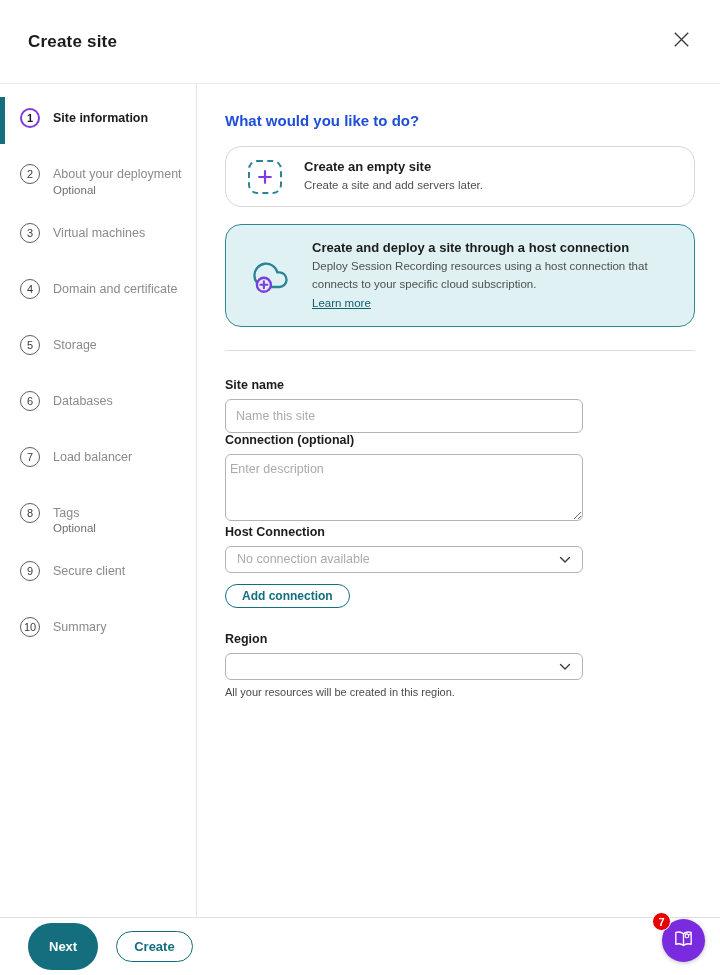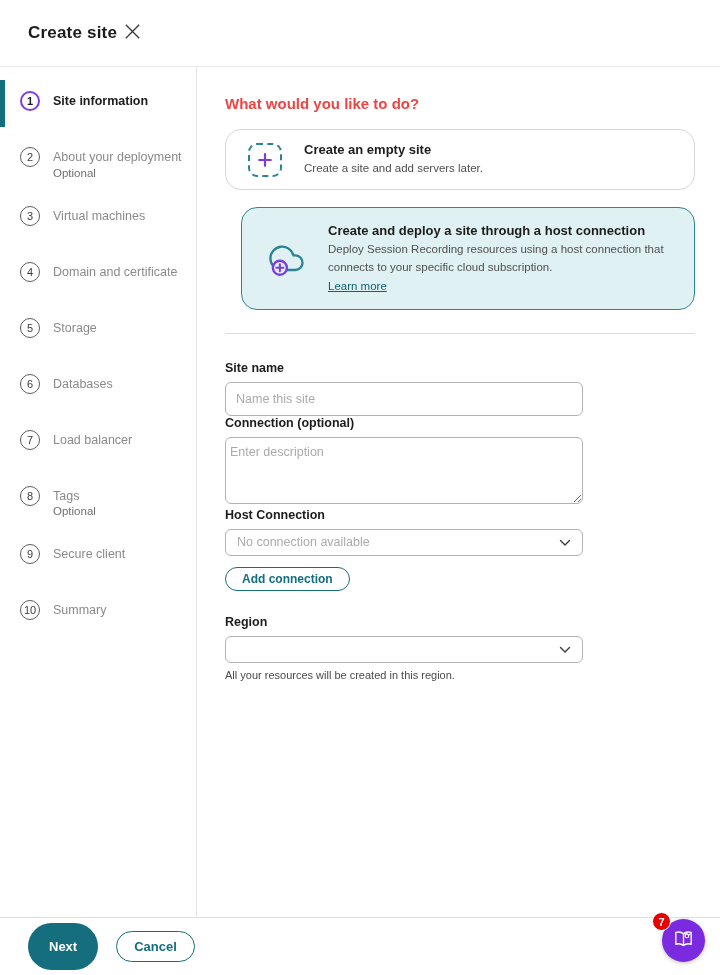--- a/index.html
+++ b/index.html
@@ -1,43 +1,43 @@
 <!DOCTYPE html>
 <html><head>
 <meta charset="utf-8">
 <style>
   * { margin:0; padding:0; box-sizing:border-box; }
   html,body { background:#f4f4f4; }
   body { font-family:"Liberation Sans", sans-serif; }
   .page { width:720px; height:975px; background:#fff; position:relative; display:flex; flex-direction:column; overflow:hidden; margin:0 auto; }
 
   
-  .header { flex:none; height:67px; display:flex; align-items:center; padding:0 24px 0 28px; border-bottom:1px solid #ebebeb; }
+  .header { flex:none; height:84px; display:flex; align-items:center; justify-content:space-between; padding:0 24px 0 28px; border-bottom:1px solid #ebebeb; }
   .dialog-title { font-size:17px; font-weight:bold; color:#1c1c1c; letter-spacing:.2px; }
   .close-btn { width:30px; height:30px; display:flex; align-items:center; justify-content:center; cursor:pointer; }
 
   
   .body { flex:1; display:flex; min-height:0; }
   .sidebar { width:197px; flex:none; border-right:1px solid #e5e5e5; padding-top:24px; }
   .step { position:relative; display:flex; align-items:flex-start; gap:13px; padding-left:20px; margin-bottom:36px; cursor:pointer; }
   .step.has-sub { margin-bottom:27px; }
   .active-bar { display:none; }
   .step.active .active-bar { display:block; position:absolute; left:0; top:-11px; width:5px; height:47px; background:#146e7d; }
   .step-circle { width:20px; height:20px; border-radius:50%; border:1.5px solid #5c5c5c; color:#3a3a3a; font-size:11px; display:flex; align-items:center; justify-content:center; flex:none; font-weight:500; background:#fff; }
   .step.active .step-circle { border:2px solid #7d3ce0; color:#1c1c1c; font-weight:bold; }
   .step-labels { display:flex; flex-direction:column; padding-top:3px; }
   .step-label { font-size:12.5px; color:#8a8a8a; line-height:1.25; }
   .step.active .step-label { color:#1c1c1c; font-weight:bold; }
   .step-sublabel { font-size:11.5px; color:#6f6f6f; margin-top:1px; }
 
   
   .content { flex:1; padding:28px 25px 0 28px; }
-  .question { font-size:15px; font-weight:bold; color:#ef4444; margin-bottom:17px; }
+  .question { font-size:15px; font-weight:bold; color:#1d4ed8; margin-bottom:17px; }
   .option-card { display:flex; align-items:center; gap:22px; border:1px solid #d8d8d8; border-radius:16px; padding:12px 16px 12px 22px; min-height:59px; margin-bottom:17px; cursor:pointer; background:#fff; }
-  .option-card.selected { background:#e0f1f3; border:1.5px solid #2e8796; padding-top:15px; padding-bottom:15px;margin-left:16px; }
+  .option-card.selected { background:#e0f1f3; border:1.5px solid #2e8796; padding-top:15px; padding-bottom:15px; }
   .option-title { font-size:13px; font-weight:bold; color:#1c1c1c; margin-bottom:3px; }
   .option-desc { font-size:11.5px; color:#4f4f4f; line-height:1.5; max-width:432px; }
   .learn-more { font-size:11.5px; color:#11606e; text-decoration:underline; display:inline-block; margin-top:3px; cursor:pointer; }
   .icon-dashed { width:34px; height:34px; flex:none; border:2px dashed #2b8496; border-radius:9px; display:flex; align-items:center; justify-content:center; }
   .icon-cloud { width:42px; flex:none; display:flex; align-items:center; justify-content:center; }
   .divider { border:none; border-top:1px solid #dcdcdc; margin:23px 0 27px; }
 
   
   .field { }
   .field-label { font-size:12.5px; font-weight:bold; color:#1c1c1c; margin-bottom:7px; }
@@ -208,21 +208,21 @@
               </svg>
           </span>
         </div>
         <div class="helper">All your resources will be created in this region.</div>
       </div>
     </main>
   </div>
 
   <div class="footer">
     <button class="btn-primary">Next</button>
-    <button class="btn-secondary">Cancel</button>
+    <button class="btn-secondary">Create</button>
   </div>
 
   <div class="fab">
     <span class="fab-badge">7</span>
     <span>
       <svg width="23" height="23" viewBox="0 0 24 24">
         <path d="M12 7 C10 5.3 6.6 4.9 4 5.7 V18 C6.6 17.2 10 17.6 12 19.3 C14 17.6 17.4 17.2 20 18 V5.7 C17.4 4.9 14 5.3 12 7 Z" stroke="#fff" stroke-width="1.4" fill="none" stroke-linejoin="round"></path>
         <path d="M12 7.2 V19" stroke="#fff" stroke-width="1.4"></path>
         <circle cx="15.6" cy="9.3" r="1.9" stroke="#fff" stroke-width="1.2" fill="none"></circle>
         <path d="M15.6 5.6 v1 M19 7.2 l-.8.8 M12.9 6.5 l.8.8" stroke="#fff" stroke-width="1.2" stroke-linecap="round"></path>

